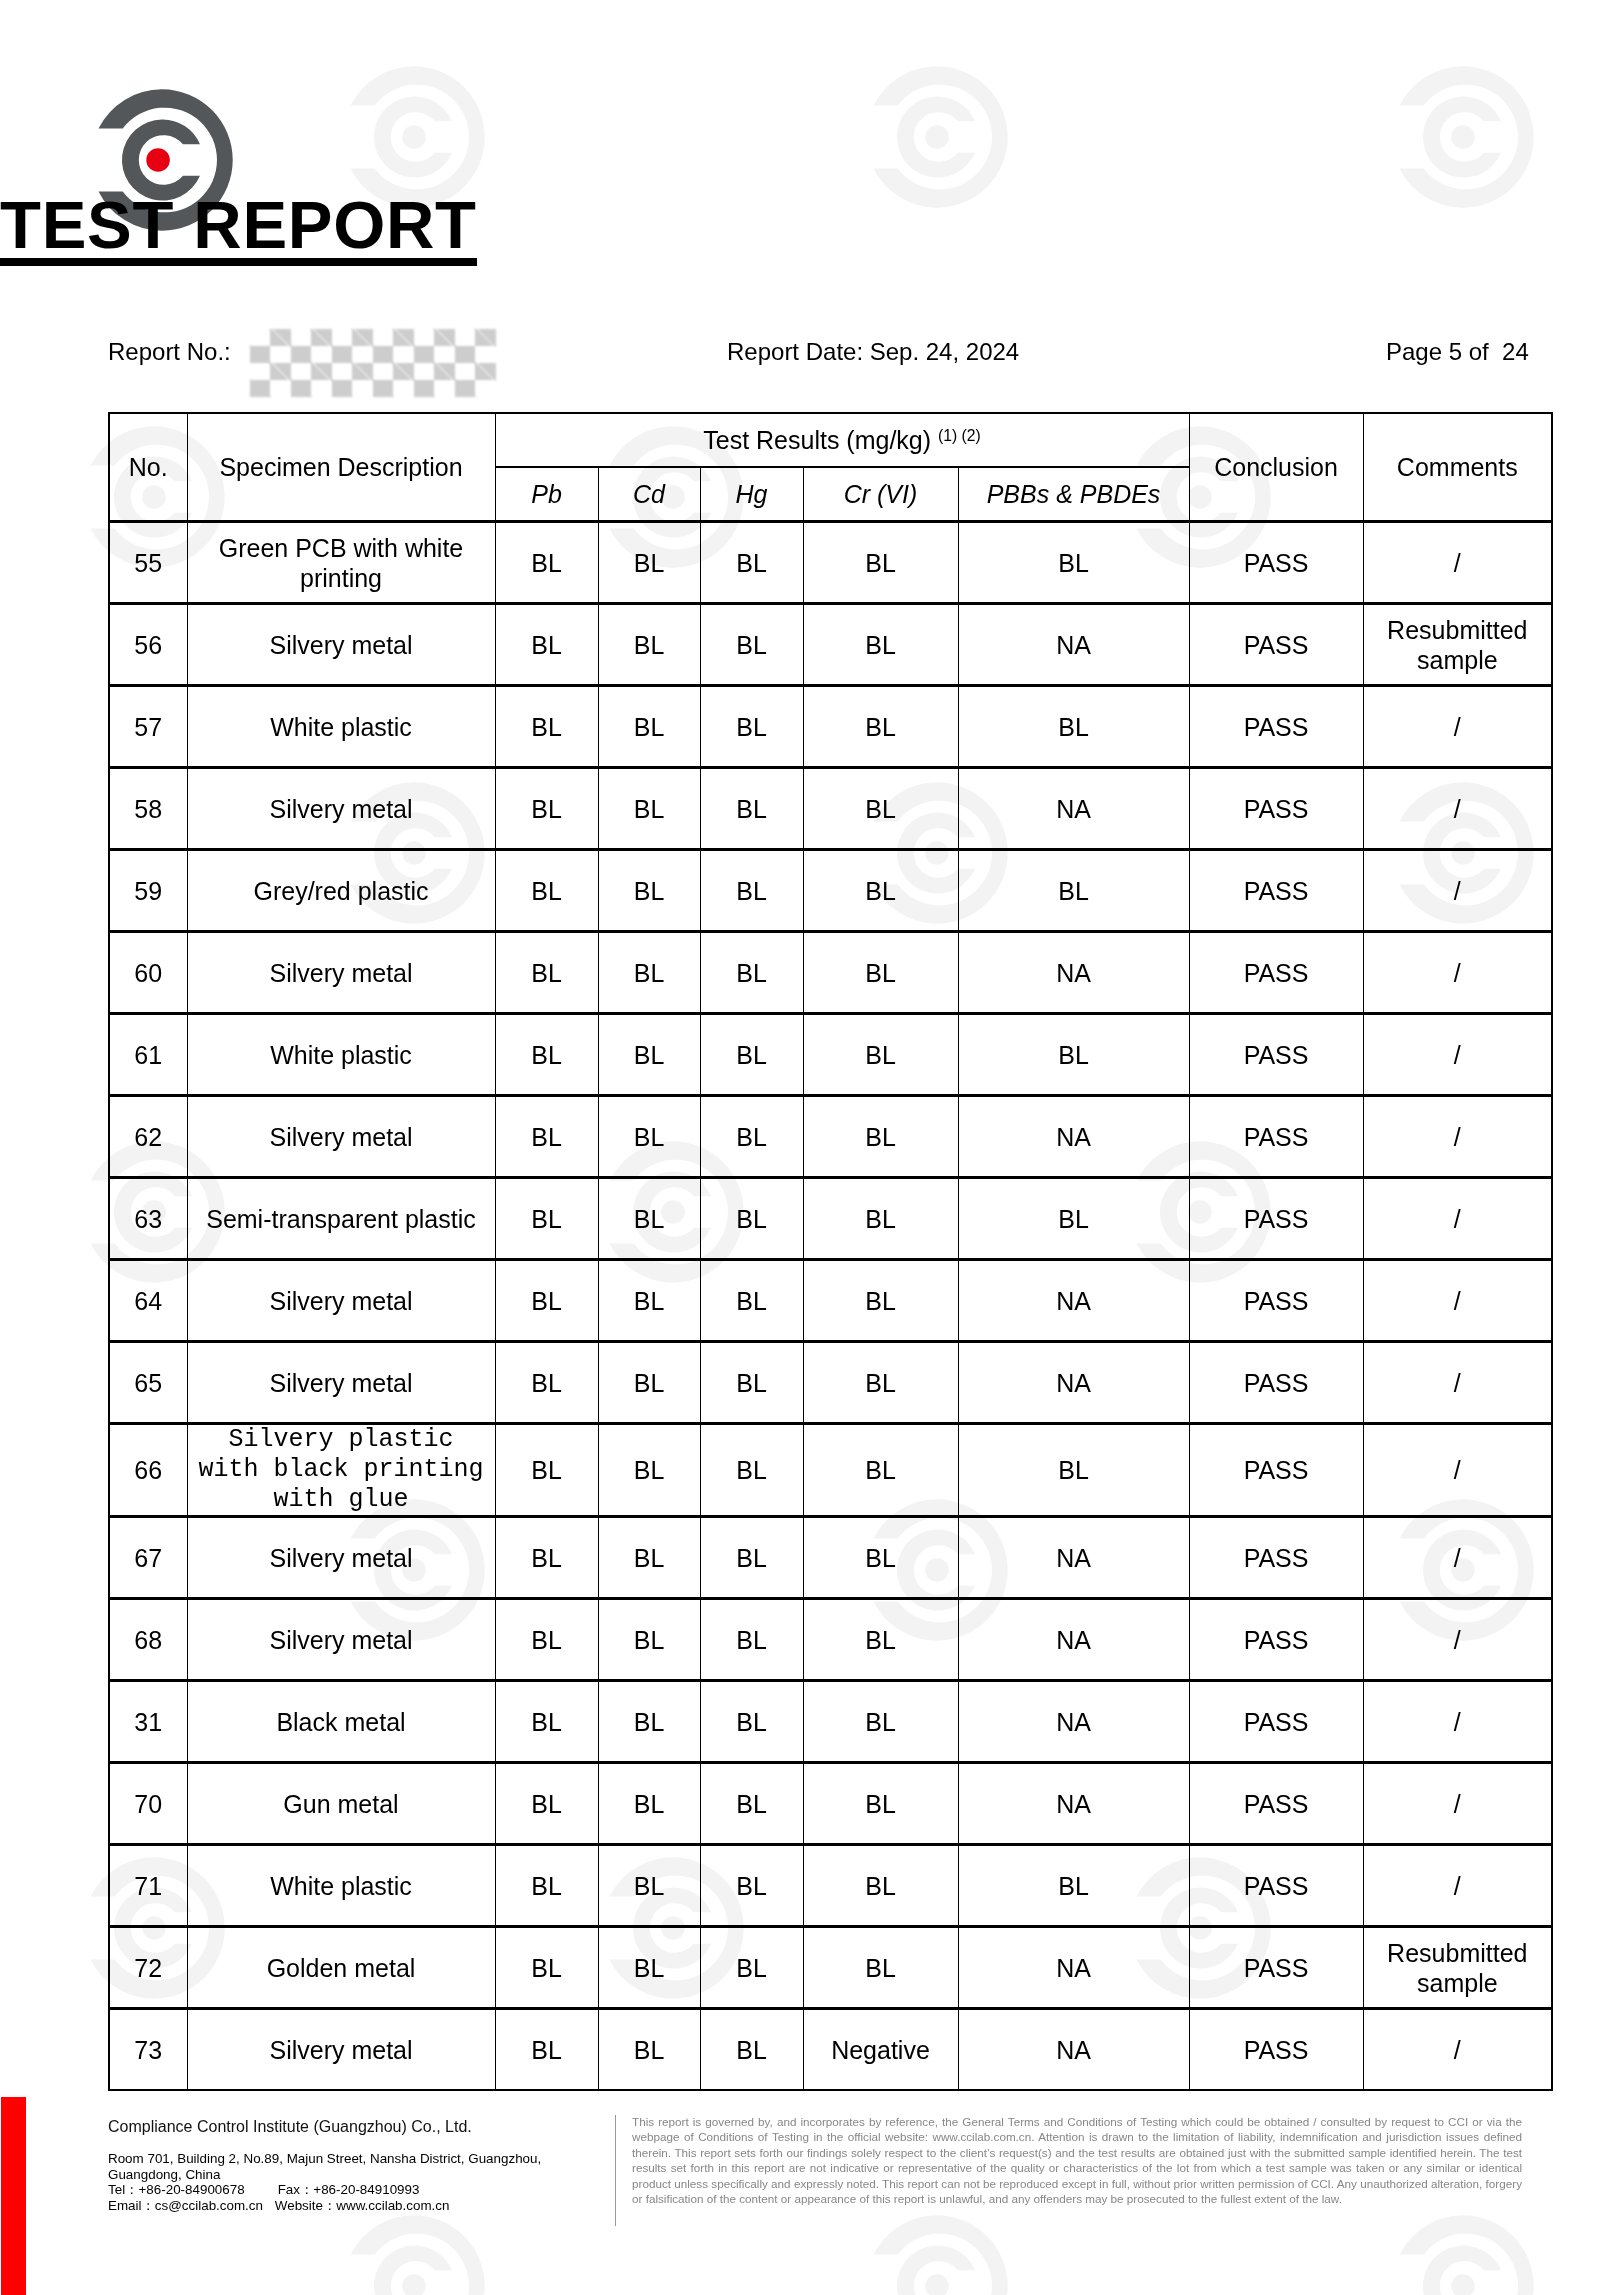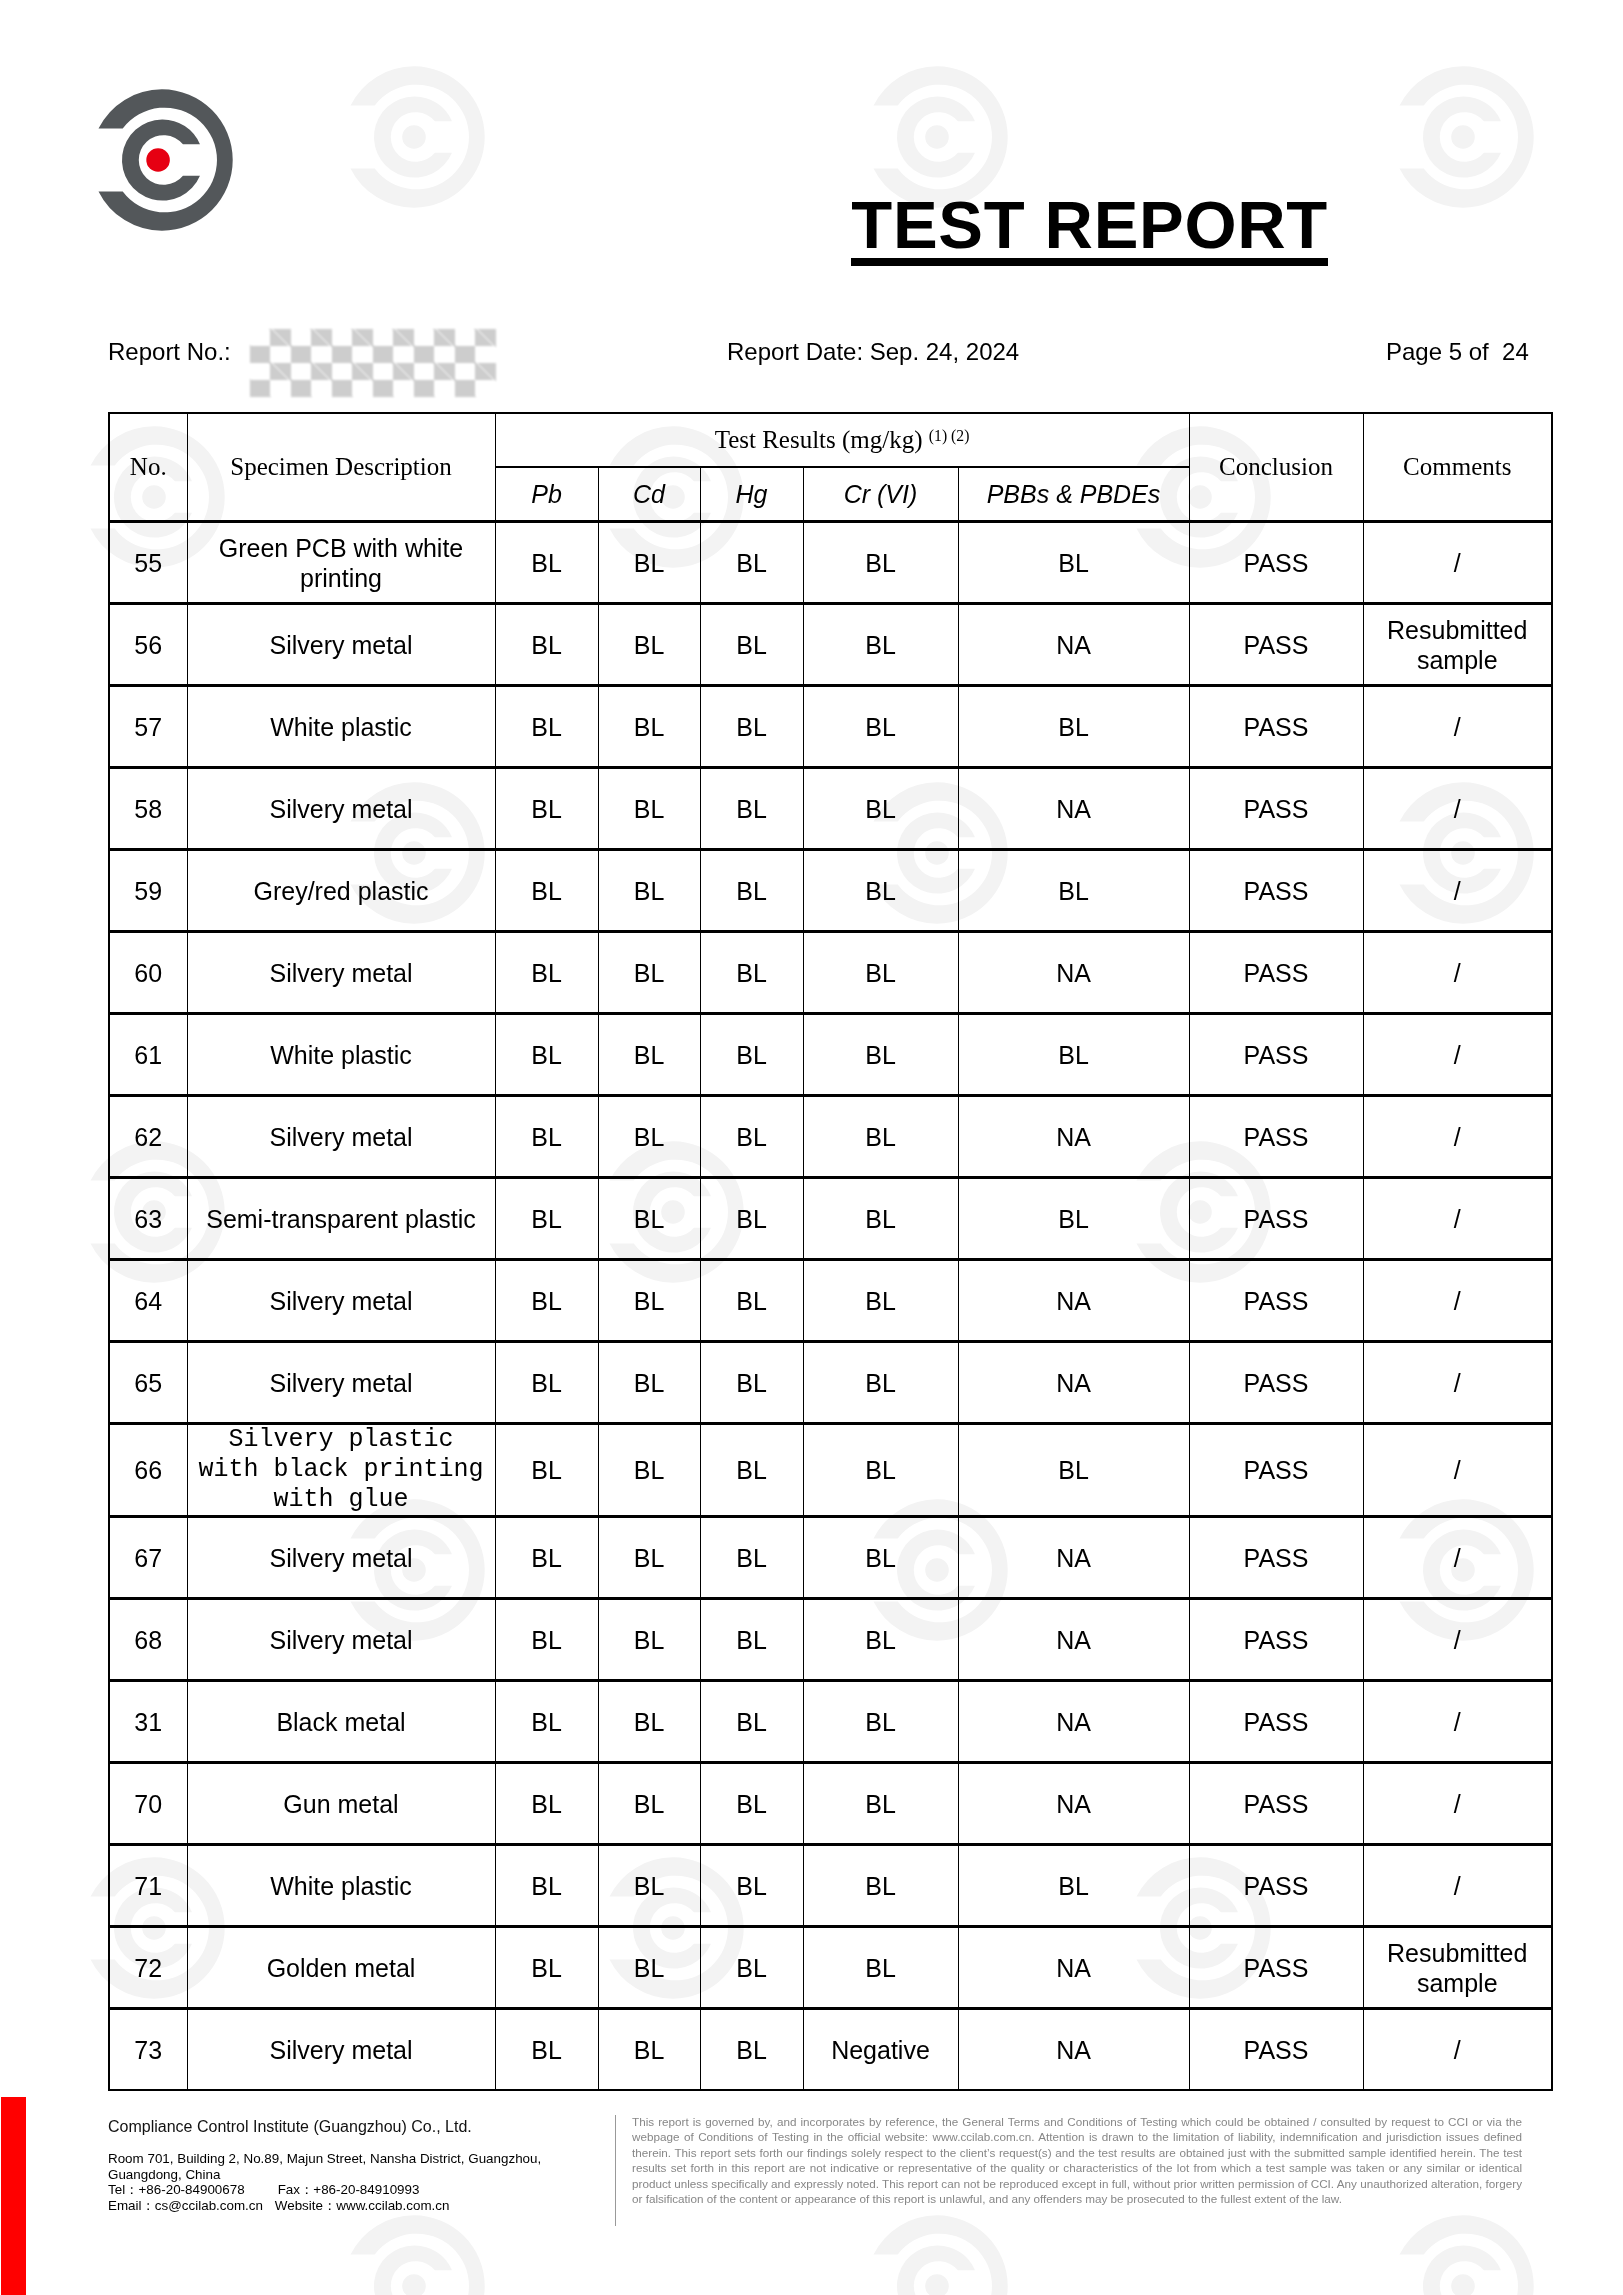--- a/index.html
+++ b/index.html
@@ -1,35 +1,35 @@
 <!DOCTYPE html>
 <html style="font-size:10.5px"><head>
 <meta charset="utf-8">
 <style>
   html, body { margin:0; padding:0; background:#ffffff; }
   body { width:1624px; height:2295px; position:relative; overflow:hidden;
          font-family:"Liberation Sans", "DejaVu Sans", sans-serif; color:#000; }
   .wm { position:absolute; width:144px; height:144px; z-index:0; }
   .logo { position:absolute; left:90px; top:88px; width:144px; height:144px; z-index:2; }
-  .title { position:absolute; left:0; width:1328px; top:191px; text-align:right; z-index:2; }
+  .title { position:absolute; left:0; width:1328px; top:191px; text-align:left; z-index:2; }
   .title span { font-weight:bold; font-size:67px; letter-spacing:0.7px; line-height:1;
                 border-bottom:8.5px solid #000; padding-bottom:0px; display:inline-block; }
   .meta { position:absolute; top:336px; font-size:24px; z-index:2; line-height:31px; }
   .redact { position:absolute; left:250px; top:329px; width:246px; height:68px; z-index:3;
             background-color:#fff;
             background-image:
               linear-gradient(45deg, #cbcbcb 25%, transparent 25%, transparent 75%, #cbcbcb 75%),
               linear-gradient(45deg, #cbcbcb 25%, transparent 25%, transparent 75%, #cbcbcb 75%);
             background-size:41px 34px; background-position:0 0, 20px 17px;
             filter: blur(1.3px); opacity:0.95; }
   table.results { position:absolute; left:108px; top:412px; width:1443px; border-collapse:collapse; z-index:2;
                   table-layout:fixed; font-size:25px; }
   table.results td, table.results th { border:1.3px solid #000; text-align:center; vertical-align:middle;
                   font-weight:normal; padding:0 3.9px; line-height:30px; background:transparent; }
-  table.results thead tr.h1 th { height:52px;font-family:Liberation Serif, serif; }
+  table.results thead tr.h1 th { height:52px; }
   table.results thead tr.h2 th { height:52px;font-style:italic; }
   table.results thead tr.h2 th { border-top:2.6px solid #000; }
   table.results tbody tr td { height:79px; border-top:3.3px solid #000; }
   table.results { border:2px solid #000; }
   sup { font-size:15.7px; vertical-align:top; position:relative; top:-3.9px; }
   .redbar { position:absolute; left:1.3px; top:2097px; width:25px; height:198px; background:#ff0000; z-index:2; }
   .footer-left { position:absolute; left:108px; top:2117px; z-index:2; width:497px; }
   .company { font-size:16px; color:#111; line-height:19.6px; }
   .addr { margin-top:14.4px; font-size:13.4px; color:#000000; line-height:15.7px; }
   .addr .gap { display:inline-block; width:33px; }

